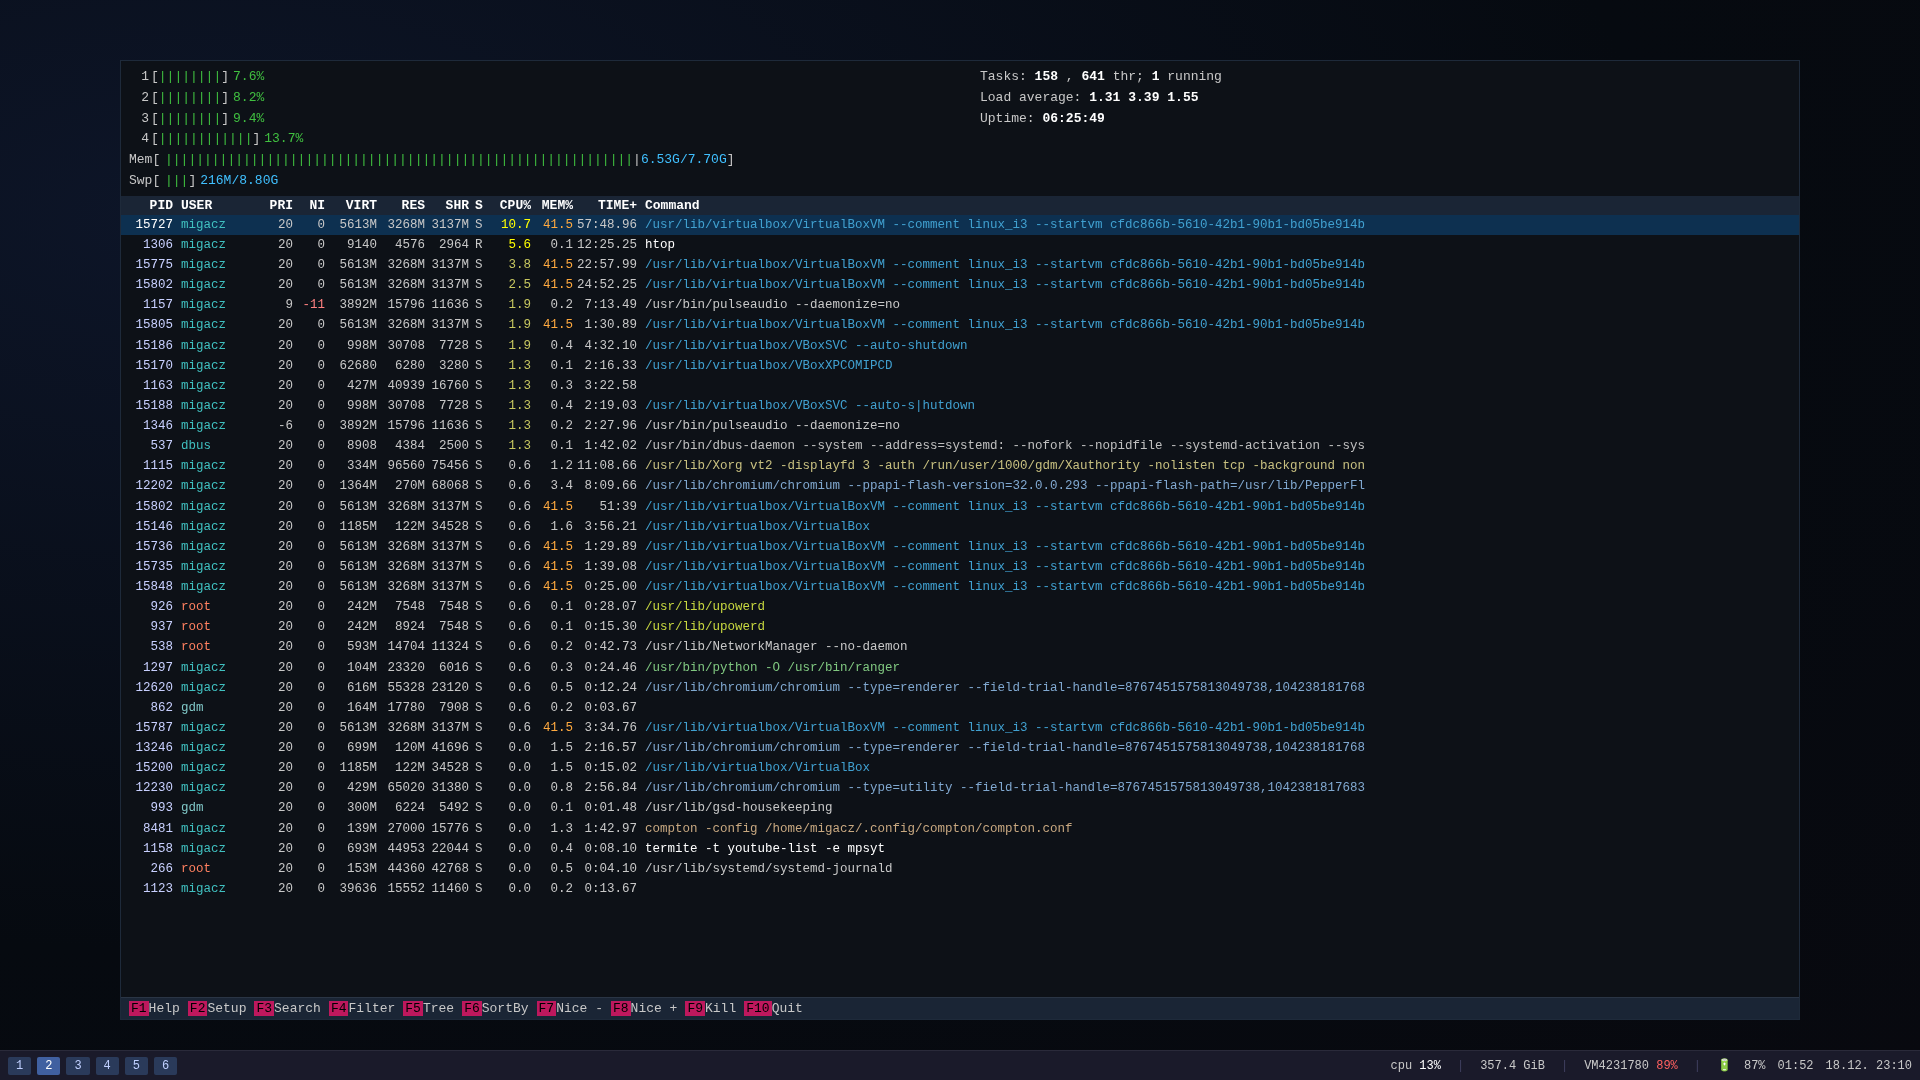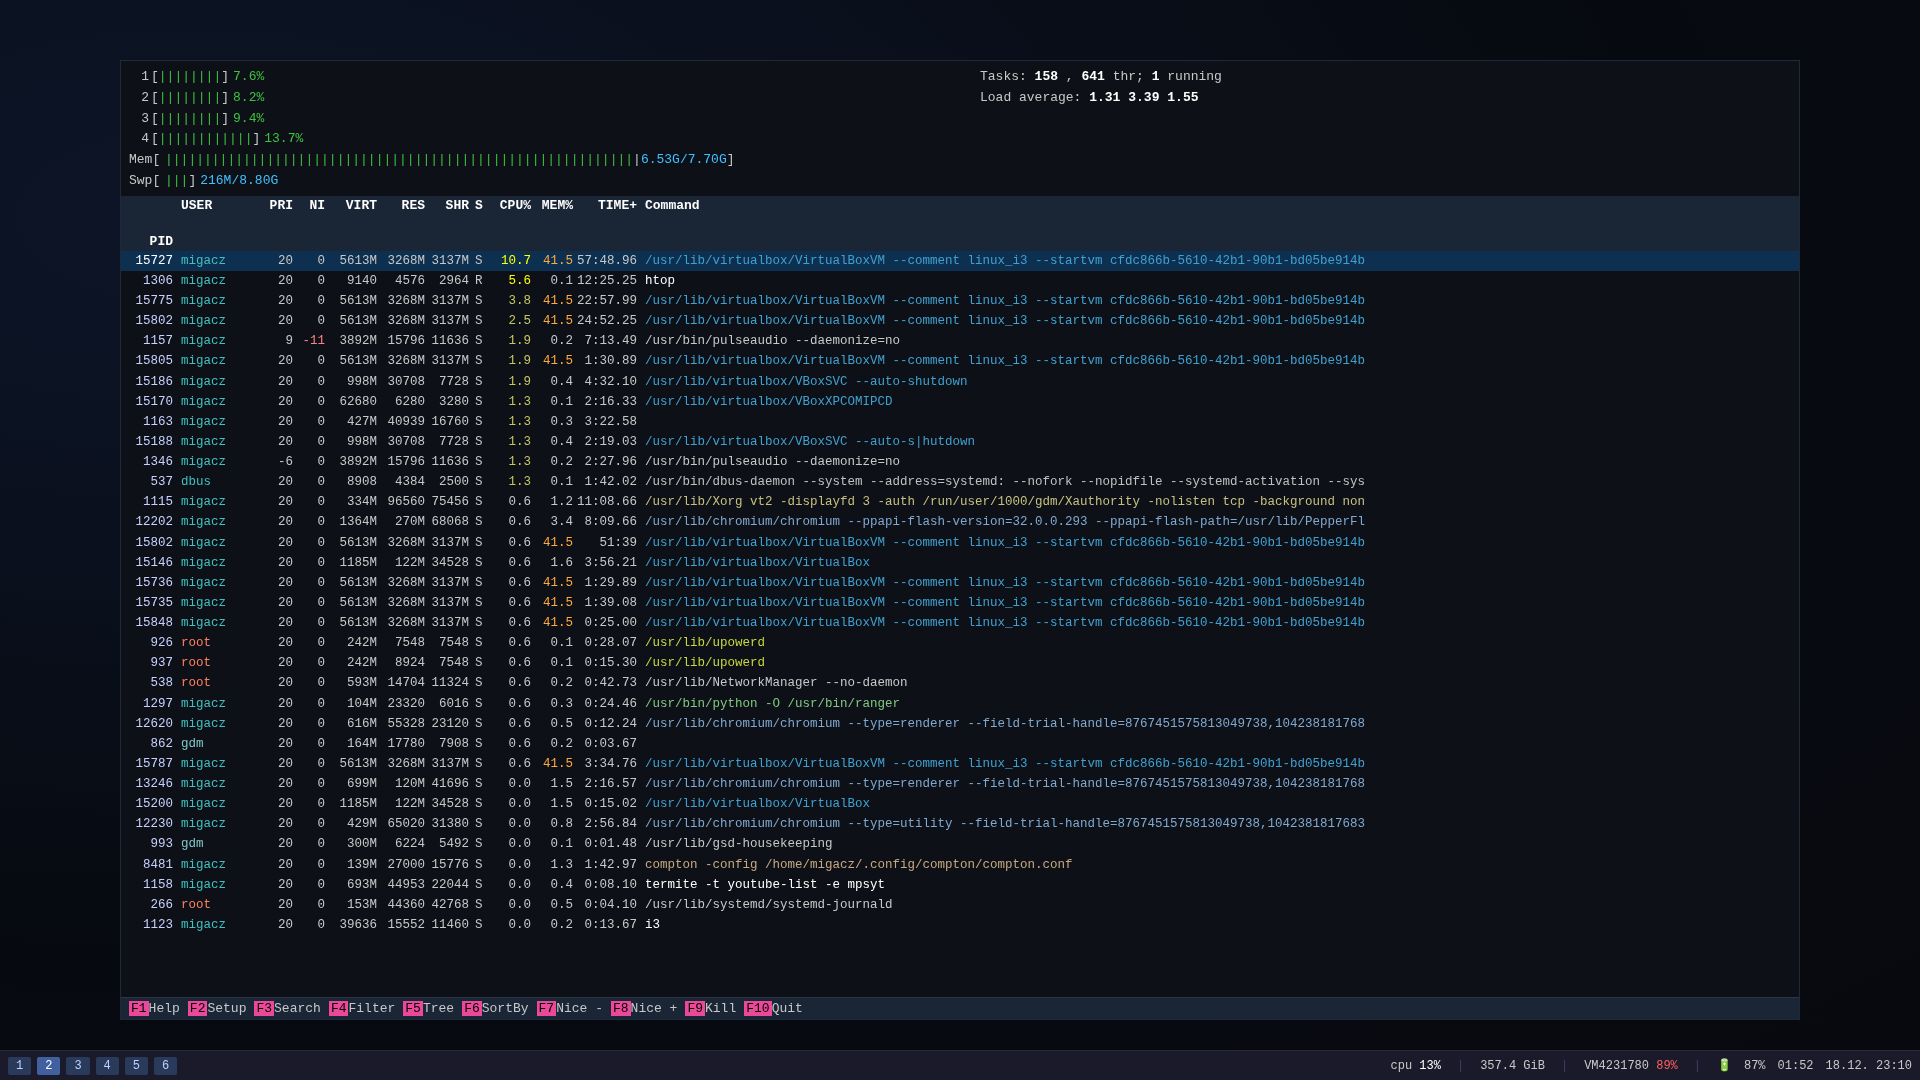--- a/index.html
+++ b/index.html
@@ -100,21 +100,21 @@
     .process-row .ni { width: 32px; text-align: right; padding-right: 6px; color: #c8c8c8; }
     .process-row .virt { width: 52px; text-align: right; padding-right: 6px; color: #c8c8c8; }
     .process-row .res { width: 48px; text-align: right; padding-right: 6px; color: #c8c8c8; }
     .process-row .shr { width: 44px; text-align: right; padding-right: 6px; color: #c8c8c8; }
     .process-row .s { width: 18px; color: #c8c8c8; }
     .process-row .cpu { width: 42px; text-align: right; padding-right: 4px; color: #c8c8c8; }
     .process-row .mem { width: 42px; text-align: right; padding-right: 4px; color: #c8c8c8; }
     .process-row .time { width: 68px; text-align: right; padding-right: 8px; color: #c8c8c8; }
     .process-row .cmd { flex: 1; overflow: hidden; text-overflow: clip; white-space: nowrap; }
 
-    .col-pid { width: 52px; margin-top: 36px; }
+    .col-pid { width: 52px; }
     .col-user { width: 80px; }
     .col-pri { width: 38px; }
     .col-ni { width: 32px; }
     .col-virt { width: 52px; }
     .col-res { width: 48px; }
     .col-shr { width: 44px; }
     .col-s { width: 18px; }
     .col-cpu { width: 42px; }
     .col-mem { width: 42px; }
     .col-time { width: 68px; }
@@ -135,21 +135,21 @@
       background: #1a2535;
       color: #c8c8c8;
       padding: 3px 8px;
       font-size: 13px;
       display: flex;
       align-items: center;
       border-top: 1px solid #2a3545;
     }
     .fkey-num {
       color: #000000;
-      background: #ec4899;
+      background: #be185d;
       padding: 0 2px;
     }
     .fkey-label {
       color: #c8c8c8;
       margin-right: 8px;
     }
 
     
     .taskbar {
       position: absolute;
@@ -267,20 +267,24 @@
           <span style="color:#c8c8c8;"> running</span>
         </div>
         <div>
           <span style="color:#c8c8c8;">Load average: </span>
           <span style="color:#ffffff; font-weight:bold;">1.31</span>
           <span style="color:#c8c8c8;"> </span>
           <span style="color:#ffffff; font-weight:bold;">3.39</span>
           <span style="color:#c8c8c8;"> </span>
           <span style="color:#ffffff; font-weight:bold;">1.55</span>
         </div>
+        <div>
+          <span style="color:#c8c8c8;">Uptime: </span>
+          <span style="color:#ffffff; font-weight:bold;">06:25:49</span>
+        </div>
       </div>
     </div>
 
     <div class="table-header" style="margin-top:4px;">
       <div class="col-pid">PID</div>
       <div class="col-user">USER</div>
       <div class="col-pri">PRI</div>
       <div class="col-ni">NI</div>
       <div class="col-virt">VIRT</div>
       <div class="col-res">RES</div>
@@ -758,21 +762,20 @@
     <div class="user" style="color:#40c0c0">migacz</div>
     <div class="pri">20</div>
     <div class="ni" style="color:#c8c8c8">0</div>
     <div class="virt">39636</div>
     <div class="res">15552</div>
     <div class="shr">11460</div>
     <div class="s">S</div>
     <div class="cpu" style="color:#c8c8c8">0.0</div>
     <div class="mem" style="color:#c8c8c8">0.2</div>
     <div class="time">0:13.67</div>
-    <div class="cmd" style="color:#ffffff">i3</div>
   </div>
       </div>
   </div>
 
   <div class="funckey-bar">
     <span><span class="fkey-num">F1</span><span class="fkey-label">Help</span></span>
     <span><span class="fkey-num">F2</span><span class="fkey-label">Setup</span></span>
     <span><span class="fkey-num">F3</span><span class="fkey-label">Search</span></span>
     <span><span class="fkey-num">F4</span><span class="fkey-label">Filter</span></span>
     <span><span class="fkey-num">F5</span><span class="fkey-label">Tree</span></span>

